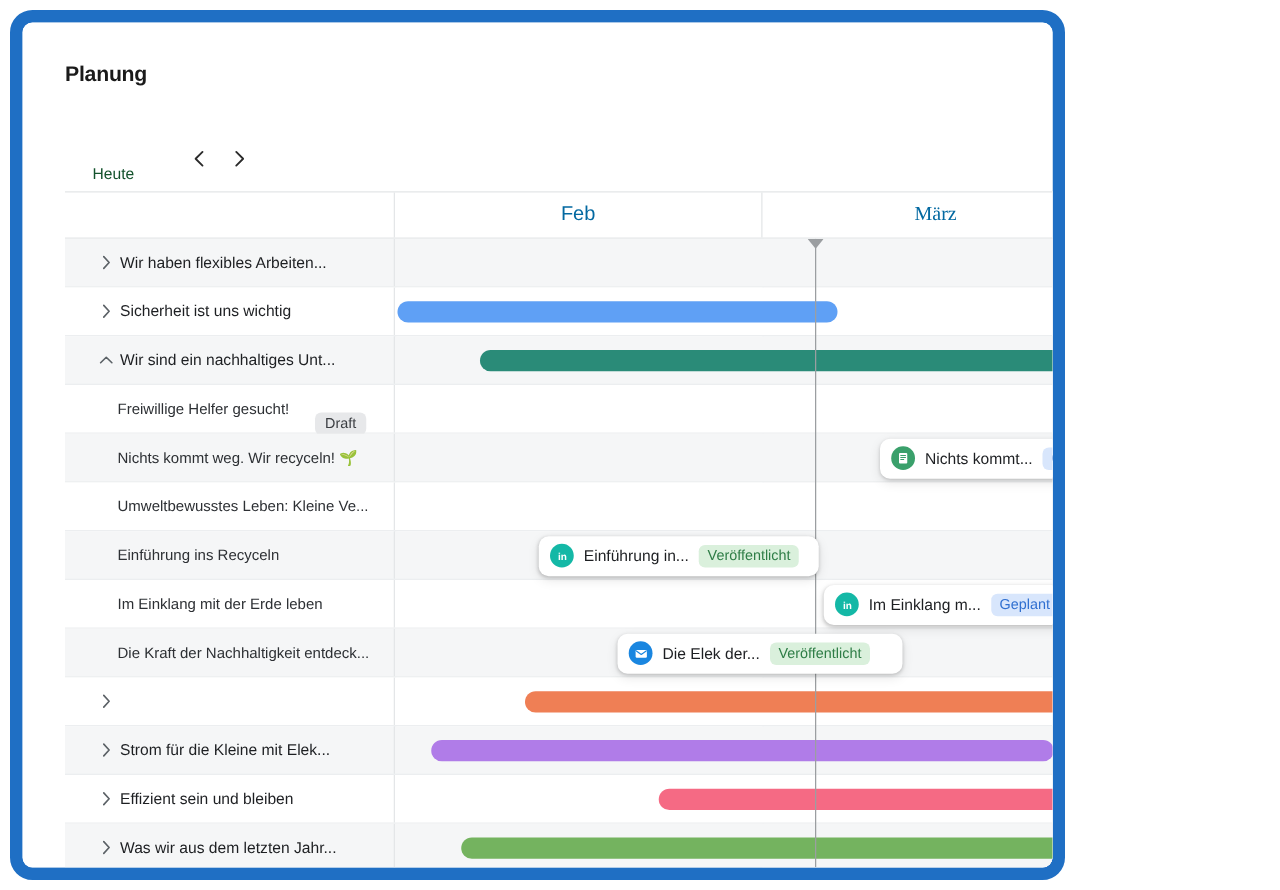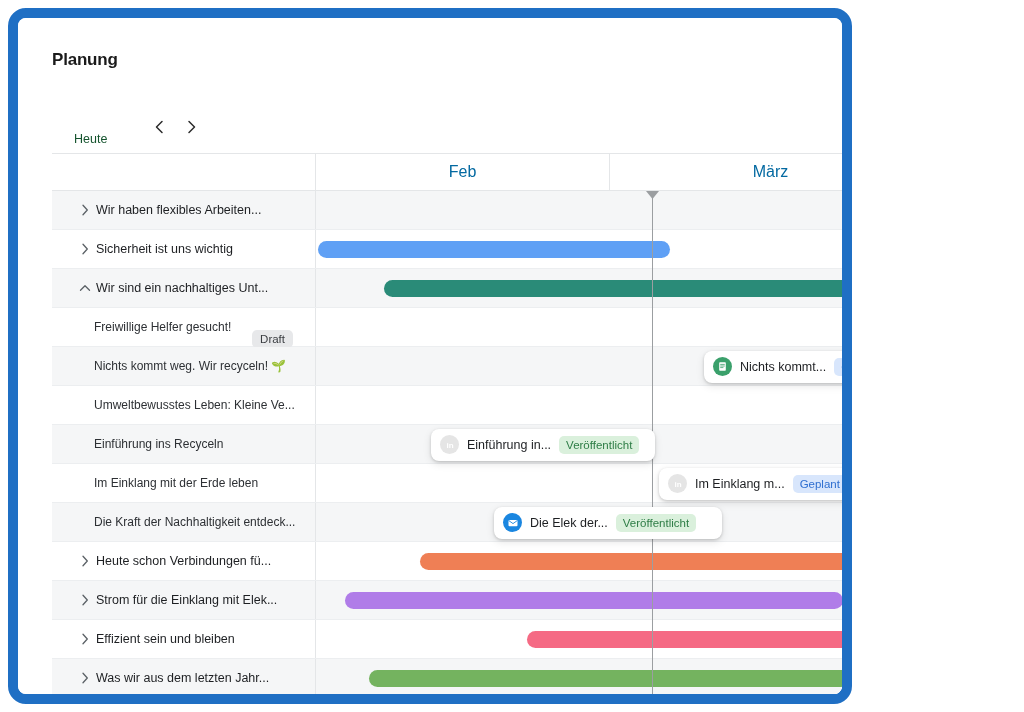--- a/index.html
+++ b/index.html
@@ -166,21 +166,21 @@
     gap: 8px;
     z-index: 8;
     cursor: pointer;
     white-space: nowrap;
   }
   .ev-icon {
     width: 19px; height: 19px; border-radius: 50%;
     display: flex; align-items: center; justify-content: center;
     flex: 0 0 auto;
   }
-  .ev-icon.linkedin { background: #e5e5e5; }
+  .ev-icon.linkedin { background: #14b8a6; }
   .ev-icon.docs { background: #3aa06b; }
   .ev-icon.mail { background: #1a86e0; }
   .ev-title {
     font-size: 12.5px; color: #1d1f22;
   }
   .ev-status {
     font-size: 11.5px; border-radius: 5px; padding: 3px 7px;
   }
   .st-geplant { background: #d8e6fc; color: #2f6fd0; }
   .st-veroeff { background: #daf0dc; color: #2e7d46; }
@@ -206,21 +206,21 @@
           <path d="M3 1.5 L8.5 7 L3 12.5" stroke="#2b2b2b" stroke-width="1.5" stroke-linecap="round" stroke-linejoin="round"></path>
         </svg>
       </div>
 
     </div>
 
     <div class="grid-head">
       <div class="gh-left"></div>
       <div id="months">
           <div class="gh-month" style="left: 264px; width: 294px;">Feb</div>
-          <div class="gh-month" style="left: 572px; width: 294px;">März</div>
+          <div class="gh-month" style="left: 550px; width: 294px; font-family: Liberation Serif, serif;">März</div>
           <div class="gh-month" style="left: 852px; width: 102px;"></div>
         </div>
     </div>
 
     <div class="grid-body">
       <div id="band" class="month-band" style="left: 558px; width: 294px;"></div>
       <div id="seps">
           <div class="col-sep" style="left: 264px;"></div>
           <div class="col-sep" style="left: 558px;"></div>
           <div class="col-sep" style="left: 852px;"></div>
@@ -287,31 +287,30 @@
               <span class="row-title">Die Kraft der Nachhaltigkeit entdeck...</span>
             </div>
           </div>
           <div class="row group plain" style="top: 351px; height: 39px;">
             <div class="row-label">
               <span class="chev">
                 <svg width="8" height="12" viewBox="0 0 8 12" fill="none">
                   <path d="M2 1.3 L6.3 6 L2 10.7" stroke="#5b6166" stroke-width="1.3" stroke-linecap="round" stroke-linejoin="round"></path>
                 </svg>
               </span>
-              <span class="row-title">Heute schon Verbindungen fü...</span>
             </div>
           </div>
           <div class="row group alt" style="top: 390px; height: 39px;">
             <div class="row-label">
               <span class="chev">
                 <svg width="8" height="12" viewBox="0 0 8 12" fill="none">
                   <path d="M2 1.3 L6.3 6 L2 10.7" stroke="#5b6166" stroke-width="1.3" stroke-linecap="round" stroke-linejoin="round"></path>
                 </svg>
               </span>
-              <span class="row-title">Strom für die Einklang mit Elek...</span>
+              <span class="row-title">Strom für die Kleine mit Elek...</span>
             </div>
           </div>
           <div class="row group plain" style="top: 429px; height: 39px;">
             <div class="row-label">
               <span class="chev">
                 <svg width="8" height="12" viewBox="0 0 8 12" fill="none">
                   <path d="M2 1.3 L6.3 6 L2 10.7" stroke="#5b6166" stroke-width="1.3" stroke-linecap="round" stroke-linejoin="round"></path>
                 </svg>
               </span>
               <span class="row-title">Effizient sein und bleiben</span>

